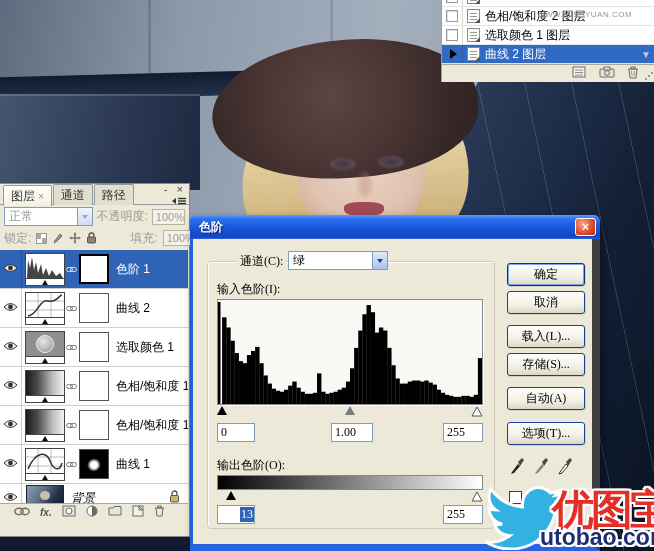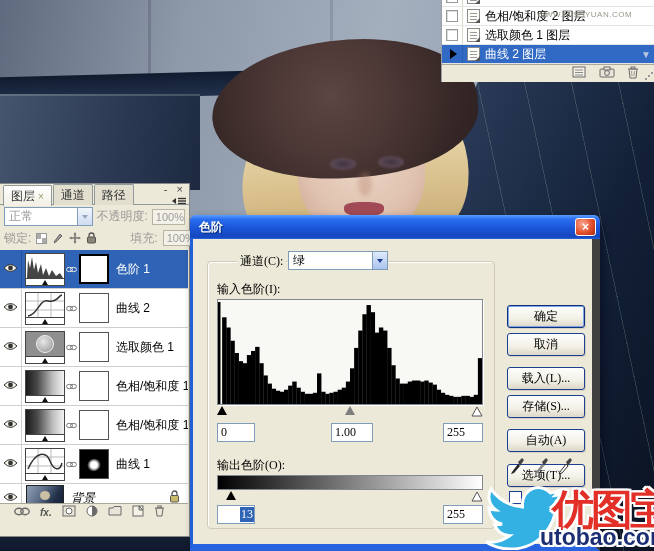--- a/index.html
+++ b/index.html
@@ -144,21 +144,21 @@
   .tri-gray { border-bottom:9px solid #7d7d7d; }
   .tri-white-wrap { position:absolute; width:12px; height:11px; }
   .tri-white-wrap svg { display:block; }
   .field { position:absolute; height:19px; background:#fff; border:1px solid #7f9db9; font-size:12px;
     display:flex; align-items:center; padding-left:3px; }
   .sel-text { background:#2f63b5; color:#fff; padding:0 1px; }
   .out-bar { position:absolute; left:24px; top:236px; width:266px; height:15px; border:1px solid #828790;
     background:linear-gradient(90deg,#000,#fff); }
   .btn { position:absolute; left:314px; width:78px; height:23px; border:1px solid #1c3f94; border-radius:3px;
     background:linear-gradient(#fefefc,#f2f0e6 60%,#dcd8c8); font-size:12px; color:#000;
-    display:flex; align-items:center; justify-content:center; box-shadow:1px 1px 0 rgba(0,0,0,.1);margin-top:42px; }
+    display:flex; align-items:center; justify-content:center; box-shadow:1px 1px 0 rgba(0,0,0,.1); }
   .btn.default { box-shadow:inset 0 0 0 1px #7da7e8,1px 1px 0 rgba(0,0,0,.1); border-color:#10307c; }
   .dropper { position:absolute; width:20px; height:22px; display:flex; align-items:center; justify-content:center; }
   .checkbox { position:absolute; left:316px; top:252px; width:13px; height:13px; background:#fff; border:1px solid #1c3f94; }
   .preview-label { position:absolute; left:333px; top:251px; font-size:12px; }
 
   
   .wm { position:absolute; z-index:30; }
   .wm-bird { left:480px; top:478px; }
   .wm-brand { left:552px; top:482px; font-size:42px; font-weight:bold; color:#e23028; letter-spacing:-3px; white-space:nowrap;
     text-shadow:-2px -2px 0 #fff,2px -2px 0 #fff,-2px 2px 0 #fff,2px 2px 0 #fff,0 2px 0 #fff,2px 0 0 #fff,0 -2px 0 #fff,-2px 0 0 #fff; }

